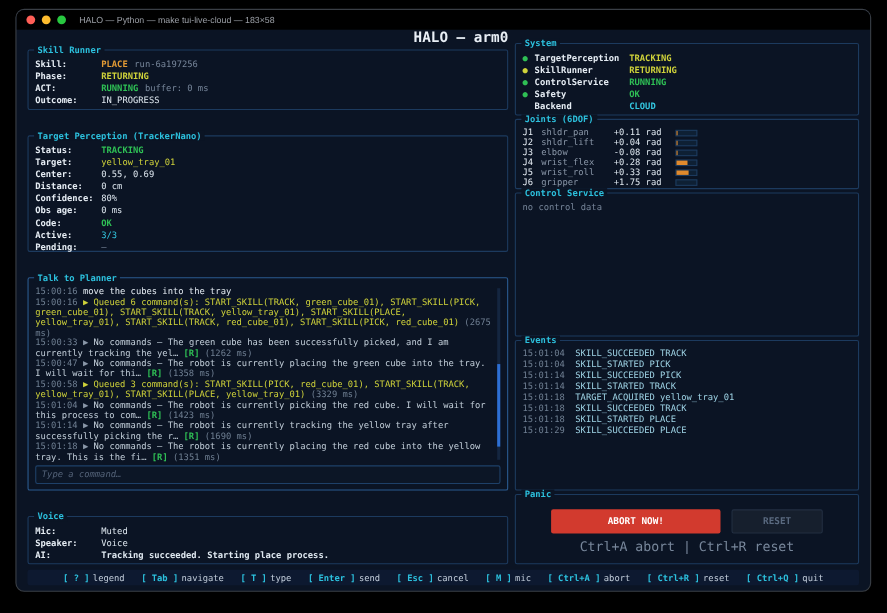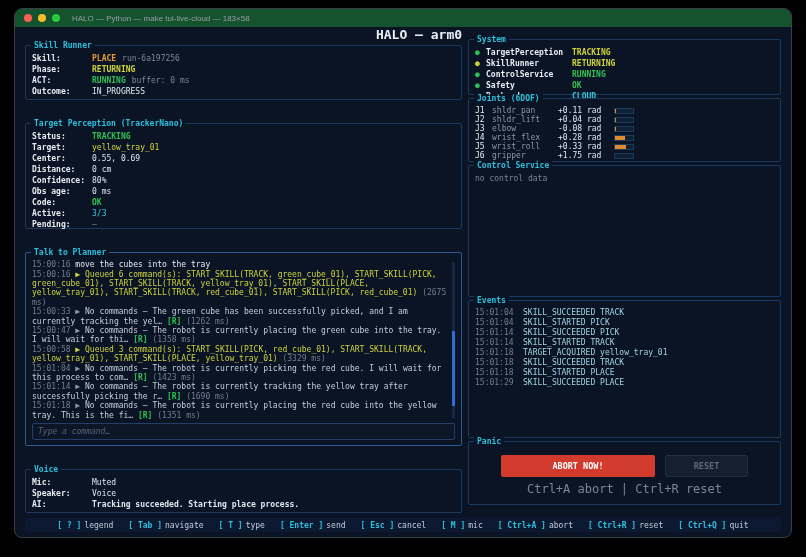--- a/index.html
+++ b/index.html
@@ -1,21 +1,21 @@
 <!DOCTYPE html>
 <html><head>
 <meta charset="utf-8">
 <style>
   * { margin:0; padding:0; box-sizing:border-box; }
   html,body { width:806px; height:557px; background:#000; overflow:hidden;
               font-family:"DejaVu Sans Mono", monospace; }
   .window { position:absolute; left:14px; top:8px; width:778px; height:530px;
             border-radius:8px; background:#0b1424; overflow:hidden;
             border:1px solid #3a3f46; box-shadow:0 16px 44px rgba(0,0,0,.75); }
-  .titlebar { height:18px; background:#14532d; display:flex; align-items:center;
+  .titlebar { height:18px; background:#000000; display:flex; align-items:center;
               padding:0 9px; gap:6px; font-family:"Liberation Sans", sans-serif; }
   .light { width:8px; height:8px; border-radius:50%; flex:none; }
   .light.r{background:#ff5f57}.light.y{background:#febc2e}.light.g{background:#28c840}
   .wtitle { color:#9b9fa6; font-size:8px; margin-left:6px; white-space:nowrap; }
   .term { position:relative; height:511px; padding:12px 10px 0; font-size:8px; color:#c7d2dd; }
   .term-header { position:absolute; top:0px; left:0; right:0; text-align:center;
                  color:#e9eff6; font-weight:bold; font-size:13px;padding-left:32px; }
   .cols { display:flex; gap:6px; height:477px; }
   .col-left { width:437px; flex:none; display:flex; flex-direction:column; padding-top:6px;gap:20px; }
   .col-right { flex:1; display:flex; flex-direction:column; }
@@ -27,21 +27,21 @@
   
   .kv { display:flex; line-height:11px; white-space:nowrap; }
   .kv .lbl { width:60px; flex:none; color:#e6edf4; font-weight:bold; }
   .kv .extra { color:#77869a; margin-left:6px; }
   .bold { font-weight:bold; }
   .v-white{color:#dfe8f0} .v-green{color:#2fc055} .v-yellow{color:#cfd23a}
   .v-orange{color:#e39b35} .v-cyan{color:#33c7e0} .v-dim{color:#77869a}
   
   .p-skill{height:100px} .p-perc{height:106px} .p-talk{height:205px; display:flex; flex-direction:column}
   .p-voice{height:50px}
-  .p-sys{height:56px} .p-joints{height:64px} .p-ctl{height:132px} .p-events{height:138px} .p-panic{height:64px}
+  .p-sys{height:66px} .p-joints{height:64px} .p-ctl{height:132px} .p-events{height:138px} .p-panic{height:64px}
   
   .talk-log { flex:1; overflow:hidden; position:relative; padding-right:6px; }
   .msg { line-height:9.4px; word-wrap:break-word; }
   .msg .time { color:#6f7f92; }
   .msg .ms { color:#6f7f92; }
   .msg .tag { color:#2fc055; font-weight:bold; }
   .m-user .text { color:#e5ecf3; }
   .m-queued .text, .m-queued .prefix { color:#cfd23a; }
   .m-reply .text { color:#c3cfda; }
   .m-reply .prefix { color:#8a97a8; }

